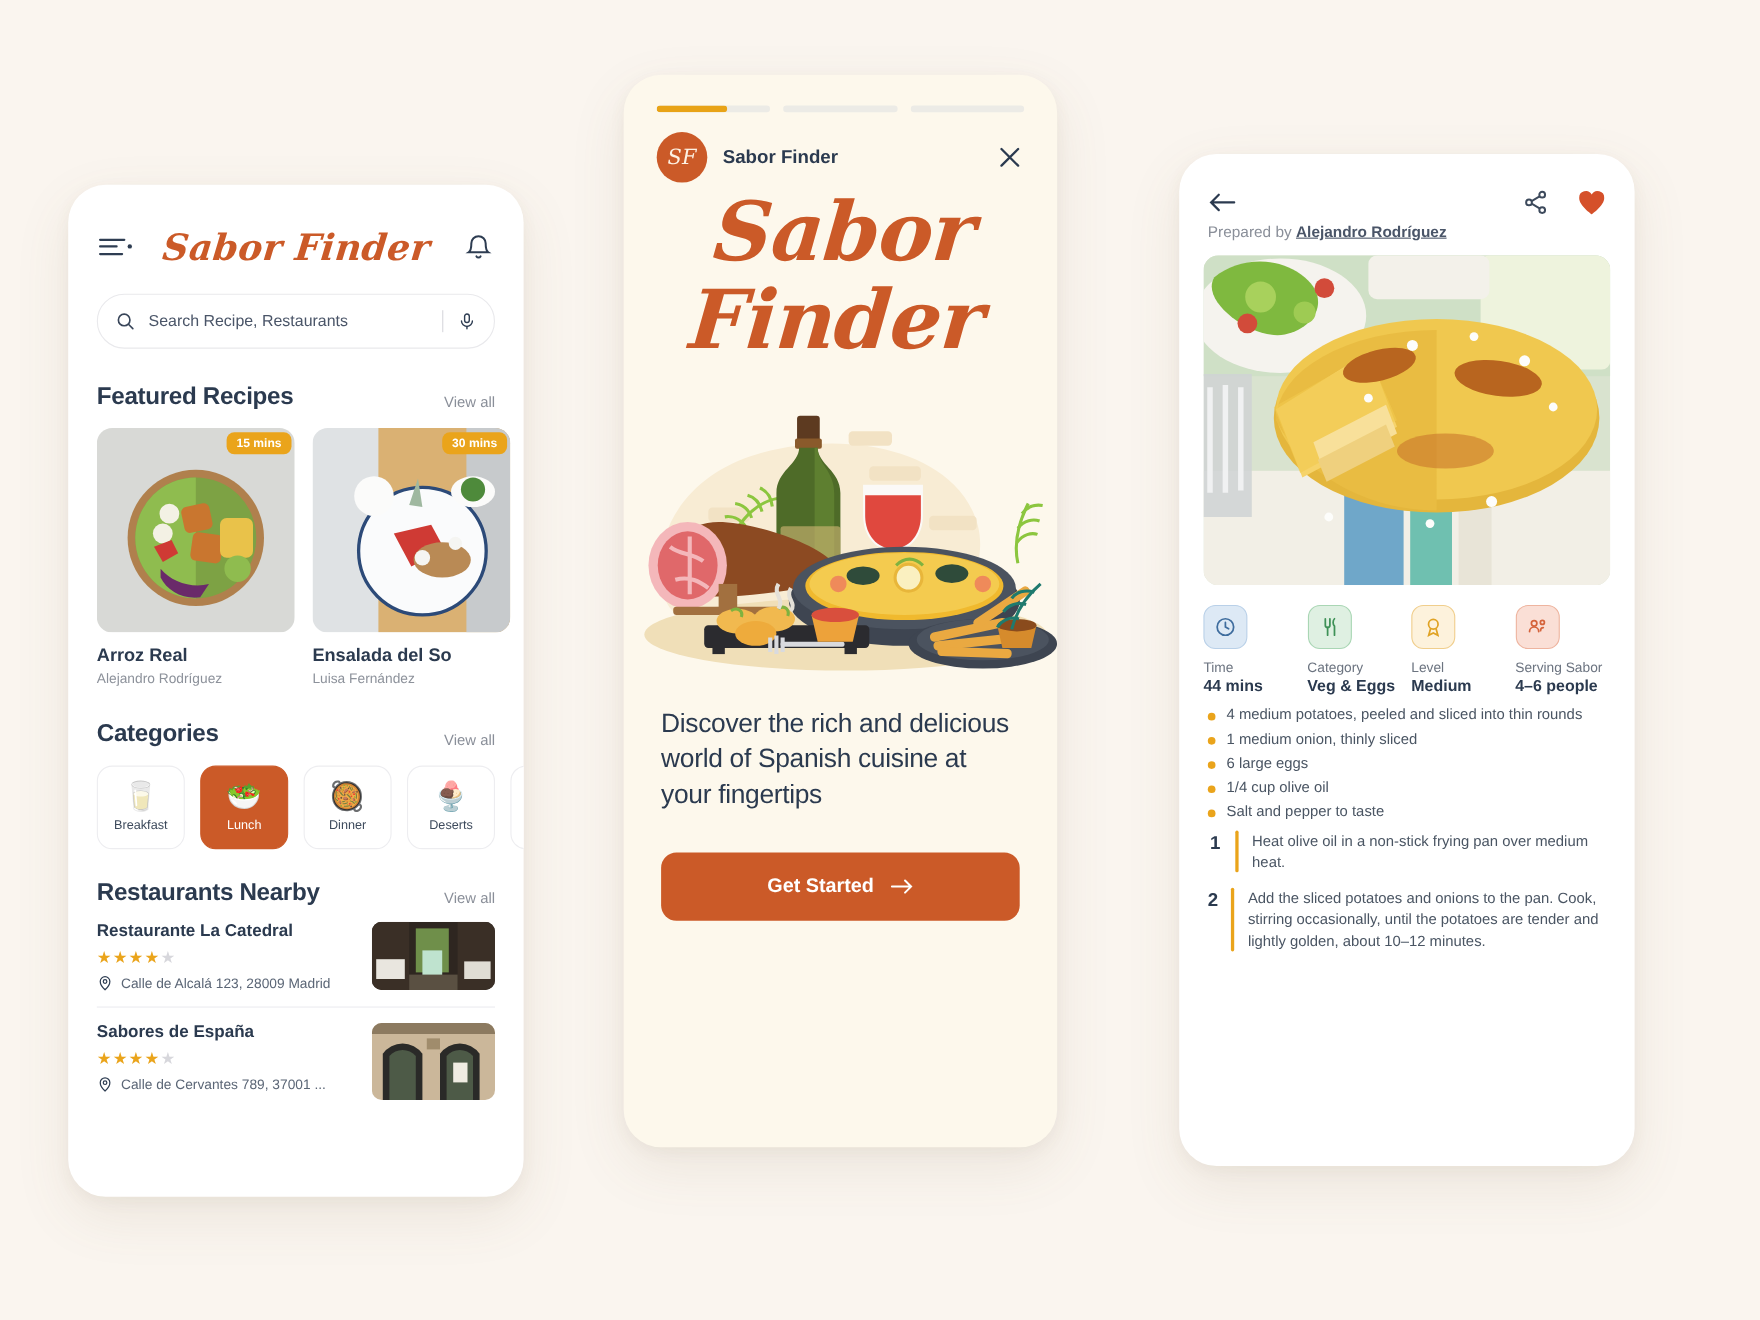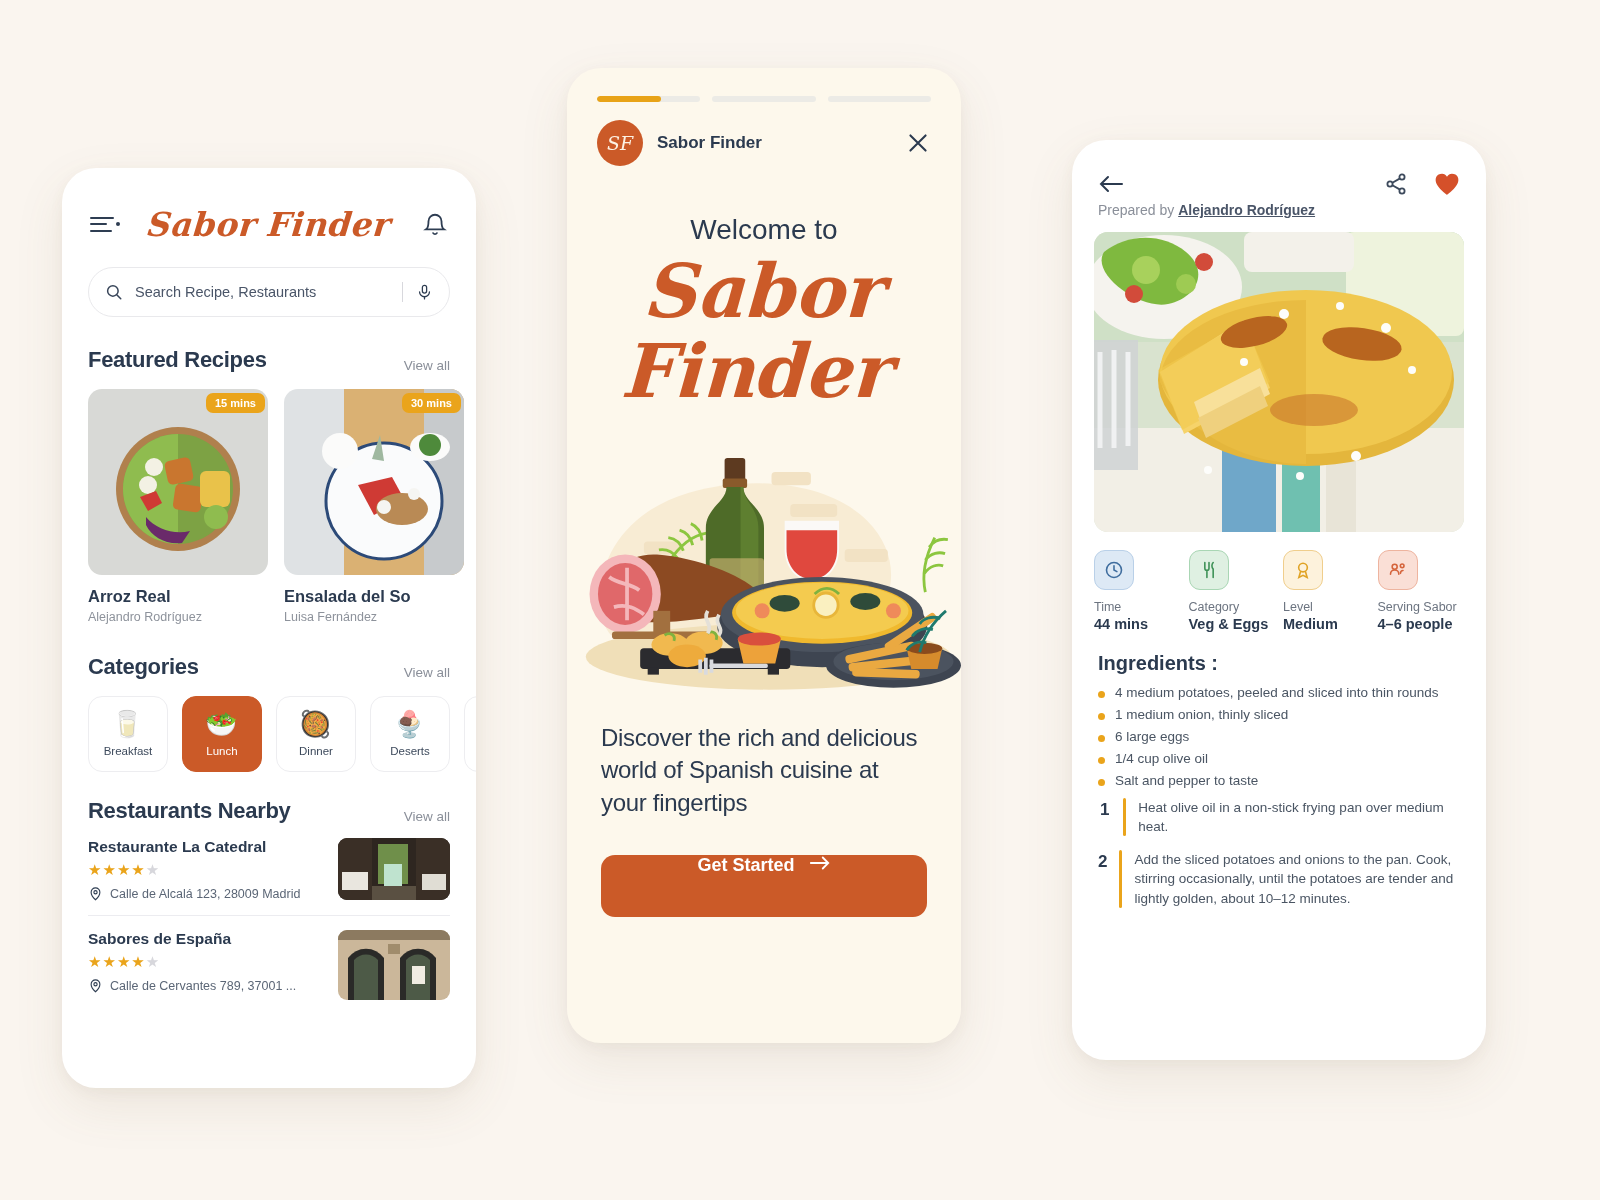--- a/index.html
+++ b/index.html
@@ -134,21 +134,21 @@
     transform: skewX(-5deg);
   }
   .illus-wrap { margin-top: 6px; display:flex; justify-content:center; }
   .welcome-sub {
     margin: 14px 34px 0 34px; font-size:24px; line-height:1.35;
     color:#2b3a4f; font-weight:500; letter-spacing:-0.3px;
   }
   .get-started {
     margin: 36px 34px 0 34px; height:62px; border-radius:14px;
     background:#cb5a28; color:#fff; font-size:18px; font-weight:700;
-    display:flex; align-items:flex-start; justify-content:center; gap:14px; cursor:pointer;
+    display:flex; align-items:center; justify-content:center; gap:14px; cursor:pointer;
   }
 
   
   #phone-recipe {
     left: 1072px; top: 140px; width: 414px; height: 920px;
     background: #ffffff;
   }
   .rec-topbar { display:flex; align-items:center; padding: 32px 26px 0 26px; }
   .rec-actions { margin-left:auto; display:flex; align-items:center; gap:26px;}
   .rec-title { margin: 16px 26px 0 26px; font-size:27px; font-weight:700; color:#2b3a4f; letter-spacing:-0.4px;}
@@ -357,21 +357,20 @@
     </div>
 
     <div class="welcome-head">
       <div class="logo-circle">SF</div>
       <div class="welcome-brand">Sabor Finder</div>
       <svg class="close-x" width="26" height="26" viewBox="0 0 24 24" fill="none" stroke="#2b3a4f" stroke-width="1.9" stroke-linecap="round">
         <path d="M5 5l14 14M19 5L5 19"></path>
       </svg>
     </div>
 
-    <div class="welcome-to">Welcome to</div>
     <div class="welcome-script">Sabor Finder</div>
 
     <div class="illus-wrap">
       <svg width="420" height="290" viewBox="0 0 420 290">
         <path d="M40 210c-18-60 20-120 90-140s150-10 190 30 30 95-10 120-252 50-270-10z" fill="#f8ecd4"></path>
         <rect x="218" y="48" width="42" height="14" rx="4" fill="#f2e2c4"></rect>
         <rect x="238" y="82" width="50" height="14" rx="4" fill="#f2e2c4"></rect>
         <rect x="82" y="122" width="40" height="14" rx="4" fill="#f2e2c4"></rect>
         <rect x="296" y="130" width="46" height="14" rx="4" fill="#f2e2c4"></rect>
         <ellipse cx="215" cy="245" rx="195" ry="35" fill="#f0dfb8"></ellipse>
@@ -560,21 +559,20 @@
               <path d="M3 17c0-3 2.3-5 5-5s5 2 5 5"></path>
               <circle cx="17" cy="7" r="2.2"></circle>
               <path d="M15 16c0-2 1.3-3.4 3-3.4"></path>
           </svg>
         </div>
         <div class="meta-k">Serving Sabor</div>
         <div class="meta-v">4–6 people</div>
       </div>
     </div>
 
-    <div class="block-title">Ingredients :</div>
     <ul class="ing-list">
       <li>
           <span class="ing-dot"></span>
           <span>4 medium potatoes, peeled and sliced into thin rounds</span>
         </li>
       <li>
           <span class="ing-dot"></span>
           <span>1 medium onion, thinly sliced</span>
         </li>
       <li>

